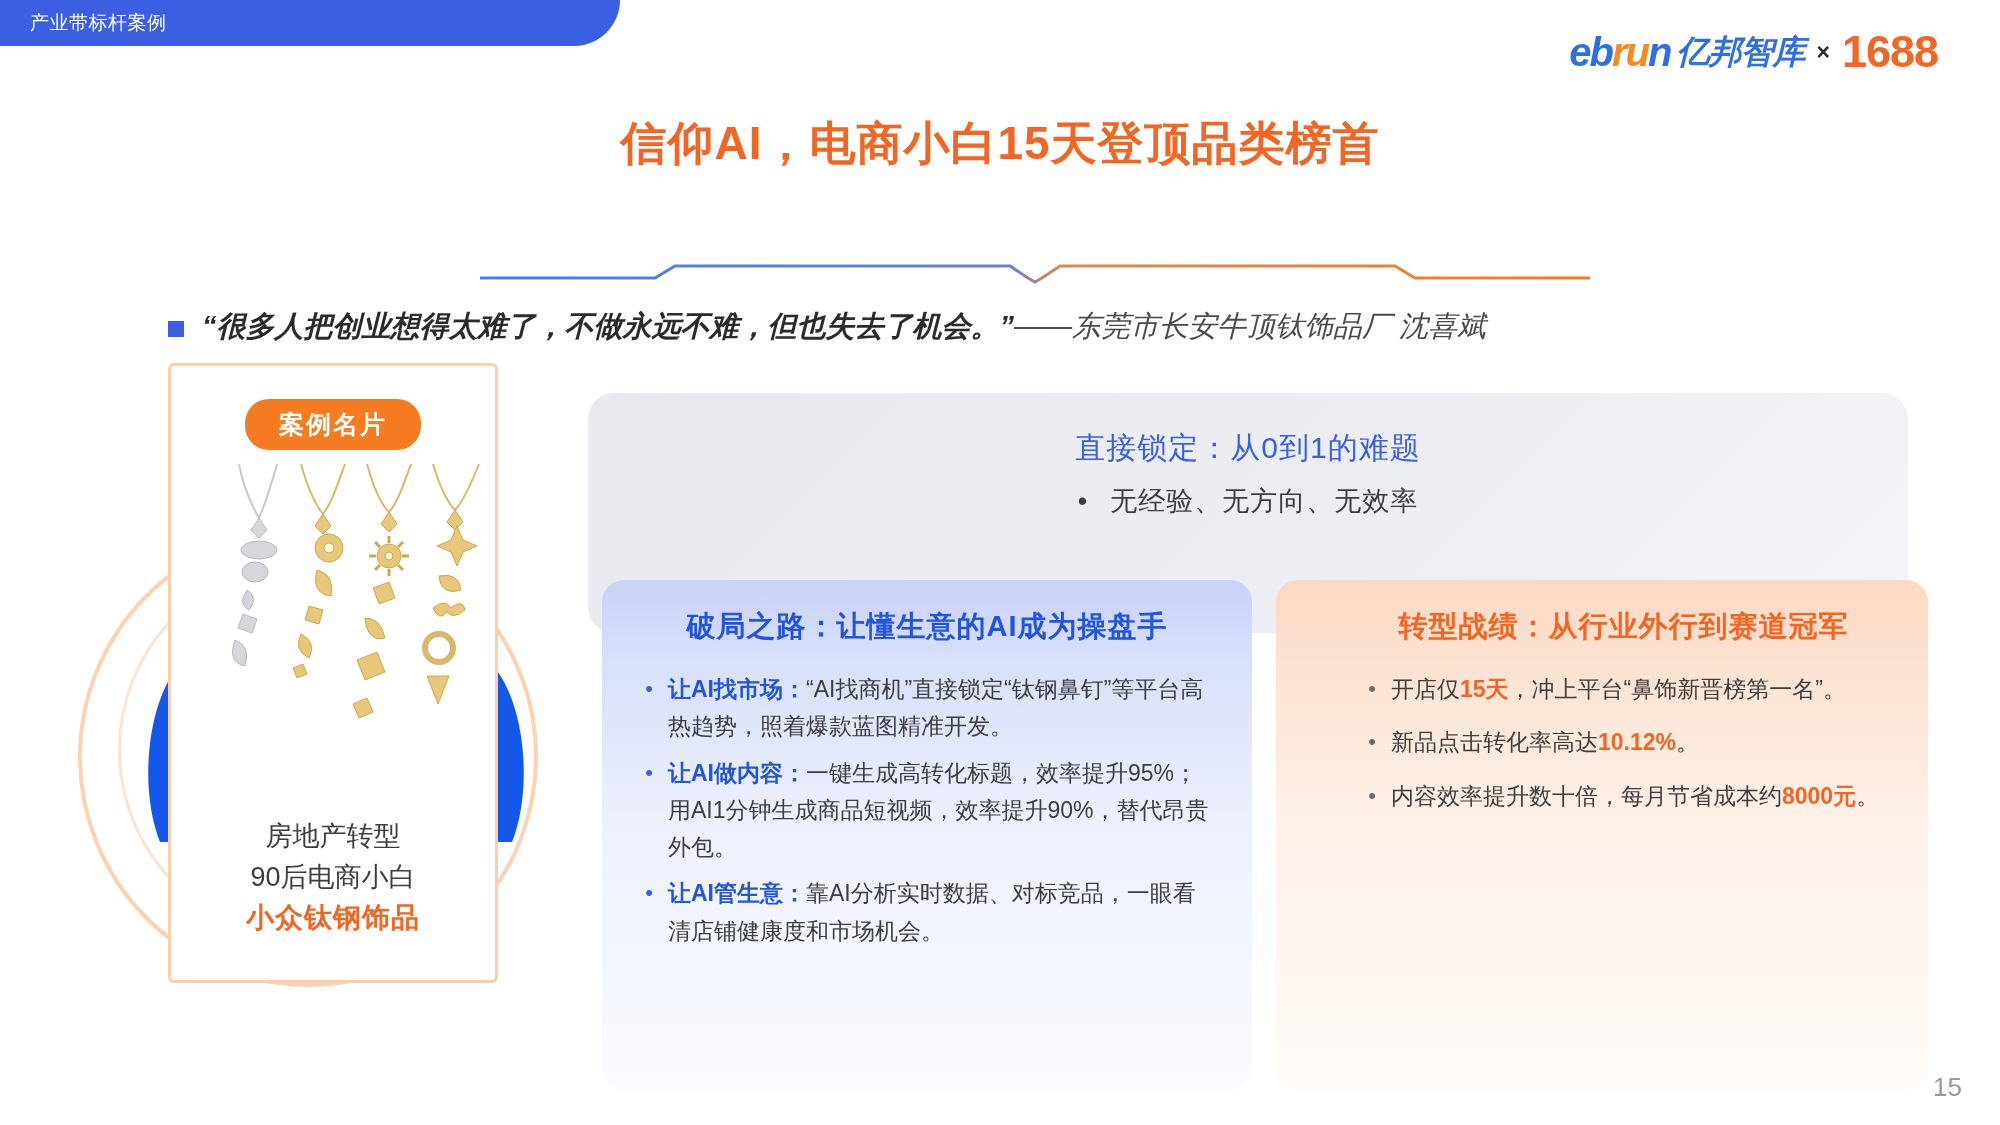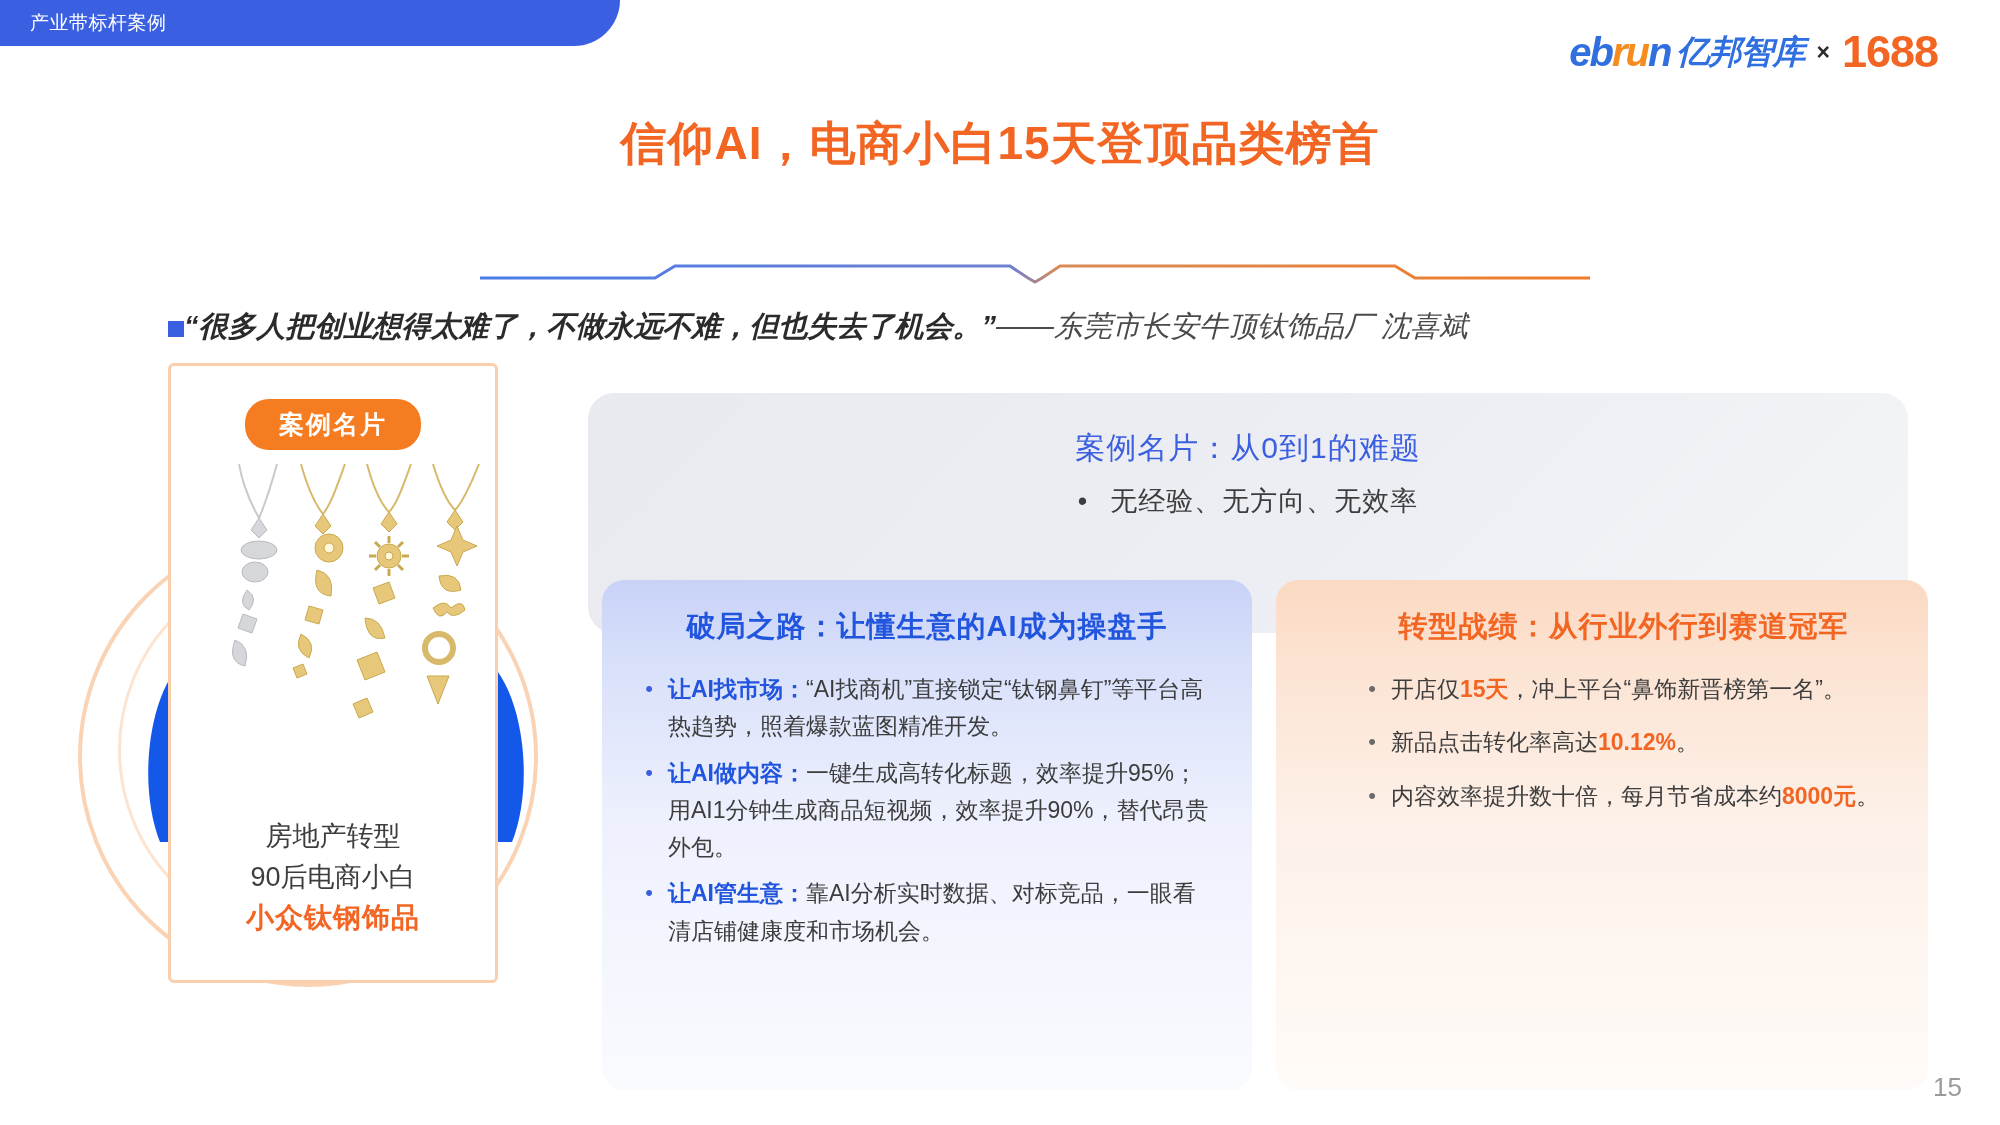--- a/index.html
+++ b/index.html
@@ -62,21 +62,21 @@
     font-size: 46px; font-weight: 800; color: #f26522;
     letter-spacing: 1px; line-height: 1.35; margin-top: 4px;
   }
 
   
   .divider { position: absolute; left: 480px; top: 258px; width: 1110px; height: 26px; }
 
   
   .quote-row {
     position: absolute; left: 168px; top: 307px;
-    display: flex; align-items: flex-start; 
+    display: flex; align-items: flex-start; gap: 18px;
   }
   .quote-bullet {
     width: 16px; height: 16px; background: #3a5fe0; margin-top: 14px; flex: none;
   }
   .quote-text {
     font-size: 29px; font-weight: 700; font-style: italic;
     color: #2b2b2b; white-space: nowrap; letter-spacing: 0px;
   }
   .quote-attr { font-weight: 400; color: #4a4a4a; }
 
@@ -315,21 +315,21 @@
   </div>
 
   <div class="card-caption">
     <div class="l1">房地产转型</div>
     <div class="l2">90后电商小白</div>
     <div class="l3">小众钛钢饰品</div>
   </div>
 </div>
 
 <div class="panel-grey">
-  <div class="grey-title">案例名片：从0到1的难题</div>
+  <div class="grey-title">直接锁定：从0到1的难题</div>
   <div class="grey-bullet">
     <span class="dot">•</span><span>无经验、无方向、无效率</span>
   </div>
 </div>
 
 <div class="panel panel-blue">
   <div class="panel-head">破局之路：让懂生意的AI成为操盘手</div>
   <ul class="blist">
     <li>
       <span class="dot">•</span>

